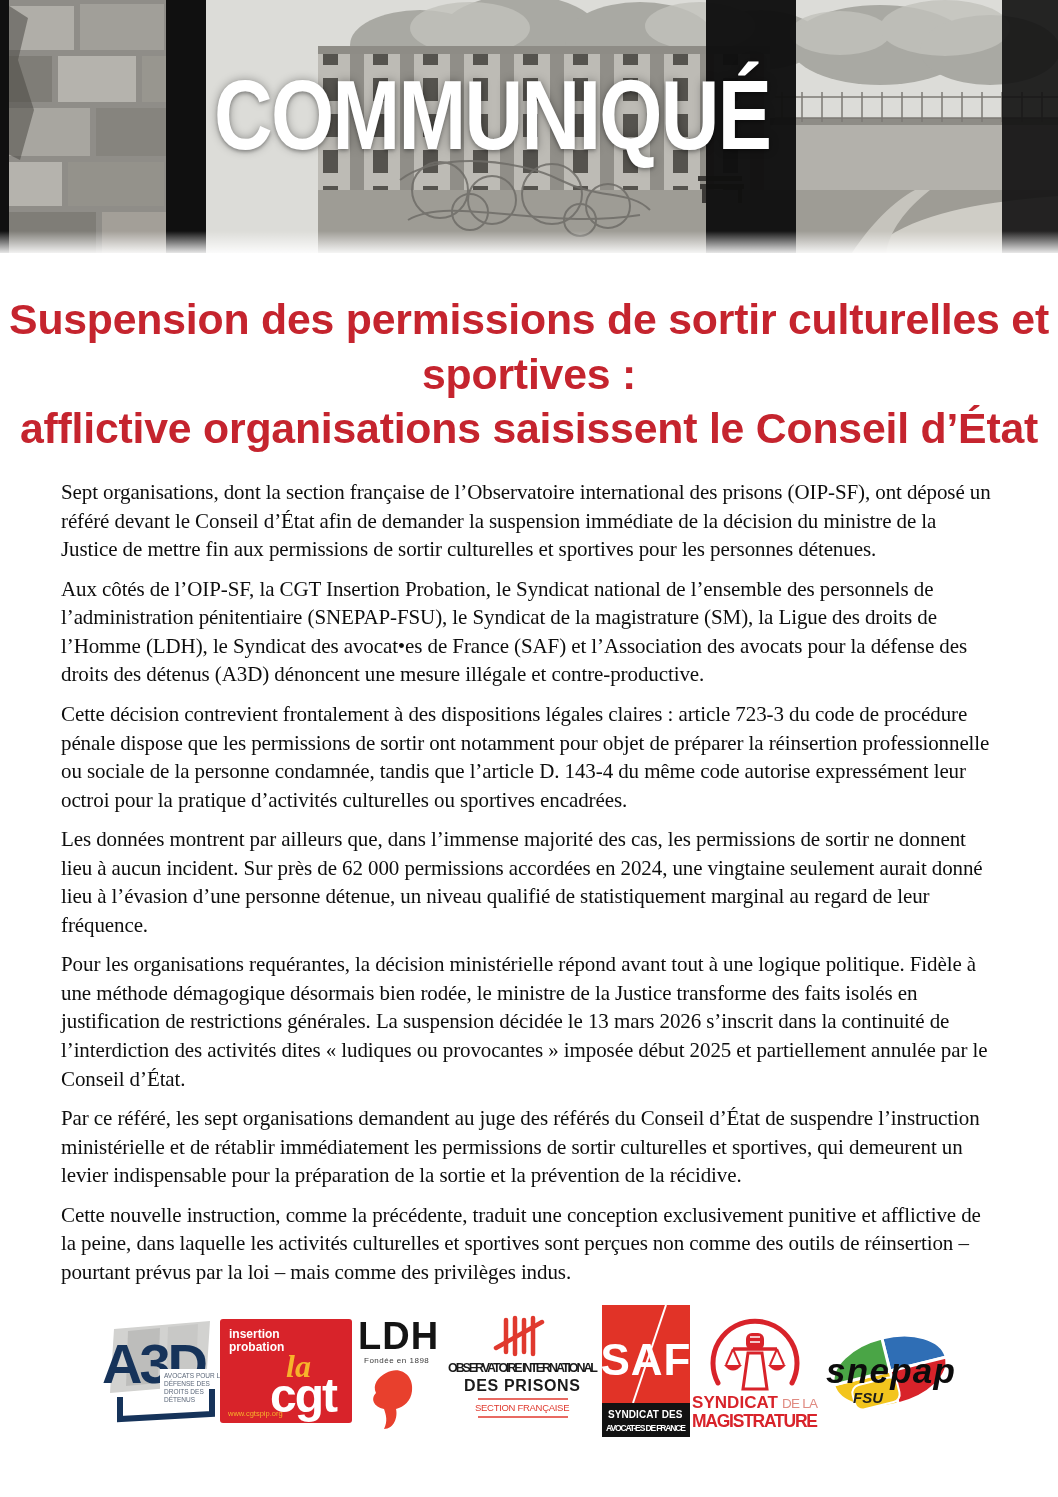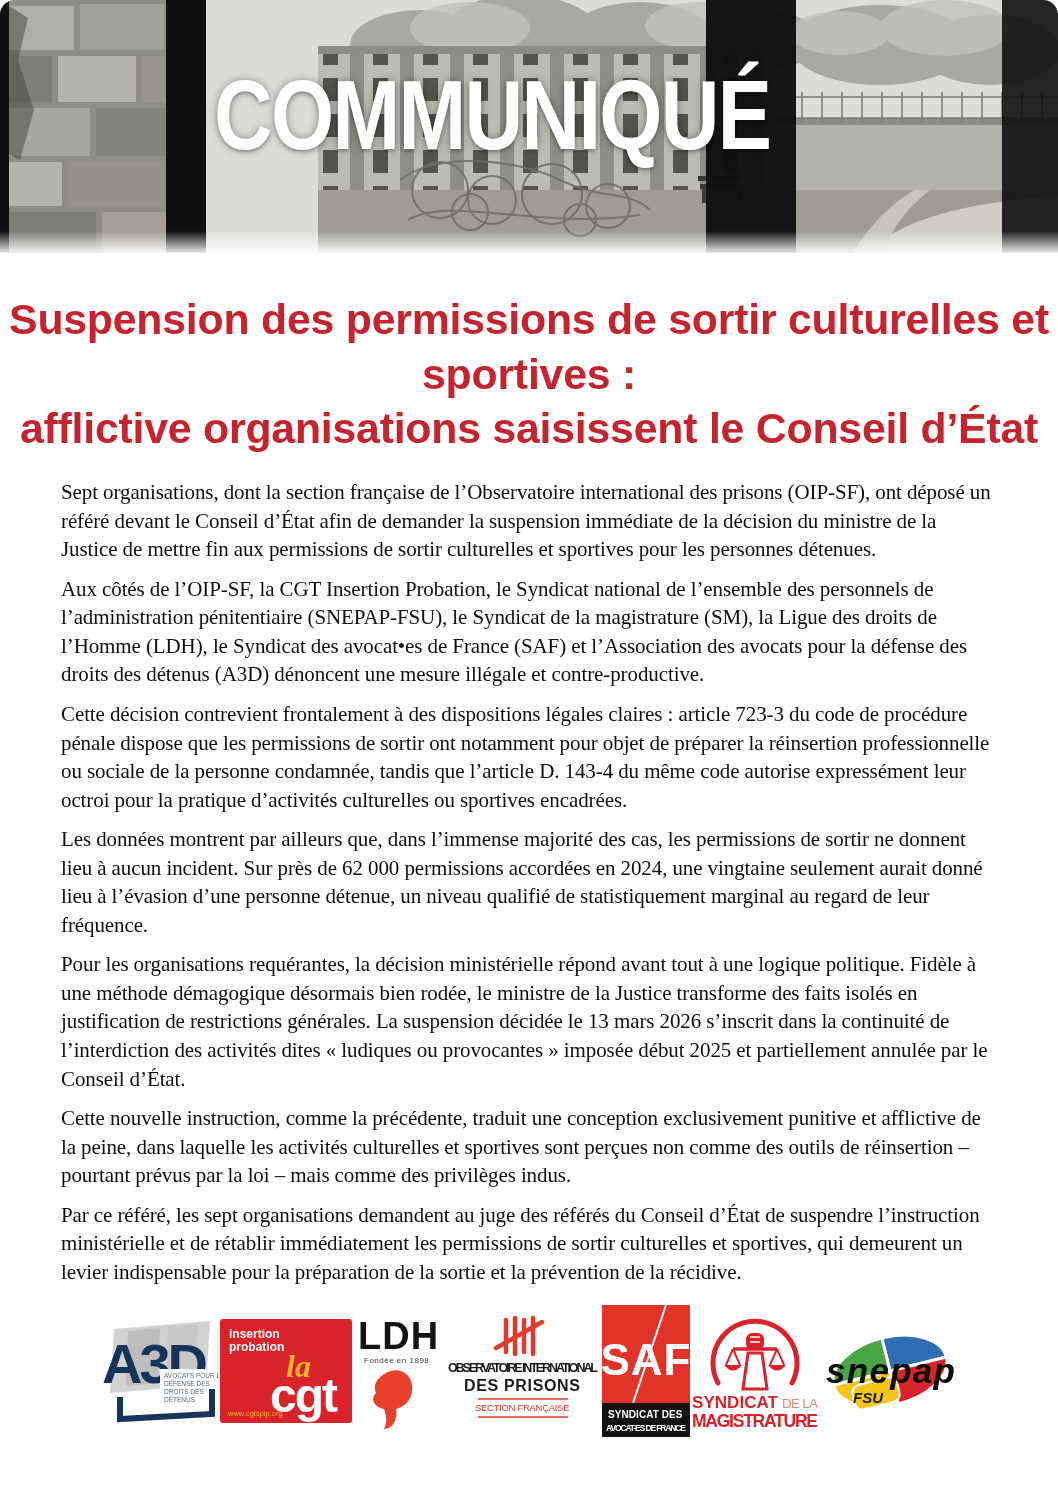--- a/index.html
+++ b/index.html
@@ -1,21 +1,20 @@
 <!DOCTYPE html>
 <html><head>
 <meta charset="utf-8">
 <style>
   * { margin:0; padding:0; box-sizing:border-box; }
   html,body { background:#ffffff; }
   .page{
     position:relative; width:1058px; height:1497px; margin:0 auto;
     background:#ffffff; overflow:hidden;
     font-family:"Liberation Sans", sans-serif;
-    border-radius:15px;
   }
   
   .banner{ position:relative; width:1058px; height:253px; overflow:hidden; }
   .banner svg{ position:absolute; inset:0; display:block; }
   .masthead{
     position:absolute; left:214px; top:58px;
     font-family:"Liberation Sans", sans-serif;
     font-weight:800; font-size:99px; letter-spacing:-2px;
     color:#ffffff; white-space:nowrap;
     transform:scaleX(0.82); transform-origin:left center;
@@ -156,22 +155,22 @@
     <h2><span>Suspension des permissions de sortir culturelles et sportives :</span><br>
     <span>afflictive organisations saisissent le Conseil d’État</span></h2>
   </section>
 
   <main class="body-text">
     <p>Sept organisations, dont la section française de l’Observatoire international des prisons (OIP-SF), ont déposé un référé devant le Conseil d’État afin de demander la suspension immédiate de la décision du ministre de la Justice de mettre fin aux permissions de sortir culturelles et sportives pour les personnes détenues.</p>
     <p>Aux côtés de l’OIP-SF, la CGT Insertion Probation, le Syndicat national de l’ensemble des personnels de l’administration pénitentiaire (SNEPAP-FSU), le Syndicat de la magistrature (SM), la Ligue des droits de l’Homme (LDH), le Syndicat des avocat•es de France (SAF) et l’Association des avocats pour la défense des droits des détenus (A3D) dénoncent une mesure illégale et contre-productive.</p>
     <p>Cette décision contrevient frontalement à des dispositions légales claires : article 723-3 du code de procédure pénale dispose que les permissions de sortir ont notamment pour objet de préparer la réinsertion professionnelle ou sociale de la personne condamnée, tandis que l’article D. 143-4 du même code autorise expressément leur octroi pour la pratique d’activités culturelles ou sportives encadrées.</p>
     <p>Les données montrent par ailleurs que, dans l’immense majorité des cas, les permissions de sortir ne donnent lieu à aucun incident. Sur près de 62 000 permissions accordées en 2024, une vingtaine seulement aurait donné lieu à l’évasion d’une personne détenue, un niveau qualifié de statistiquement marginal au regard de leur fréquence.</p>
     <p>Pour les organisations requérantes, la décision ministérielle répond avant tout à une logique politique. Fidèle à une méthode démagogique désormais bien rodée, le ministre de la Justice transforme des faits isolés en justification de restrictions générales. La suspension décidée le 13 mars 2026 s’inscrit dans la continuité de l’interdiction des activités dites « ludiques ou provocantes » imposée début 2025 et partiellement annulée par le Conseil d’État.</p>
+    <p>Par ce référé, les sept organisations demandent au juge des référés du Conseil d’État de suspendre l’instruction ministérielle et de rétablir immédiatement les permissions de sortir culturelles et sportives, qui demeurent un levier indispensable pour la préparation de la sortie et la prévention de la récidive.</p>
     <p>Cette nouvelle instruction, comme la précédente, traduit une conception exclusivement punitive et afflictive de la peine, dans laquelle les activités culturelles et sportives sont perçues non comme des outils de réinsertion – pourtant prévus par la loi – mais comme des privilèges indus.</p>
-    <p>Par ce référé, les sept organisations demandent au juge des référés du Conseil d’État de suspendre l’instruction ministérielle et de rétablir immédiatement les permissions de sortir culturelles et sportives, qui demeurent un levier indispensable pour la préparation de la sortie et la prévention de la récidive.</p>
   </main>
 
   <footer class="logos">
 
     <svg class="logo" width="122" height="116" viewBox="0 0 122 116">
       <polygon points="16,16 112,8 108,72 12,80" fill="#d2d2d0"></polygon>
       <polygon points="30,18 62,15 60,70 28,73" fill="#bdbdbb"></polygon>
       <polygon points="70,14 100,11 98,66 68,69" fill="#c8c8c6"></polygon>
       <text x="4" y="70" font-size="56" font-weight="900" fill="#16335a" letter-spacing="-3">A3D</text>
       <rect x="62" y="56" width="50" height="38" fill="#ffffff"></rect>

